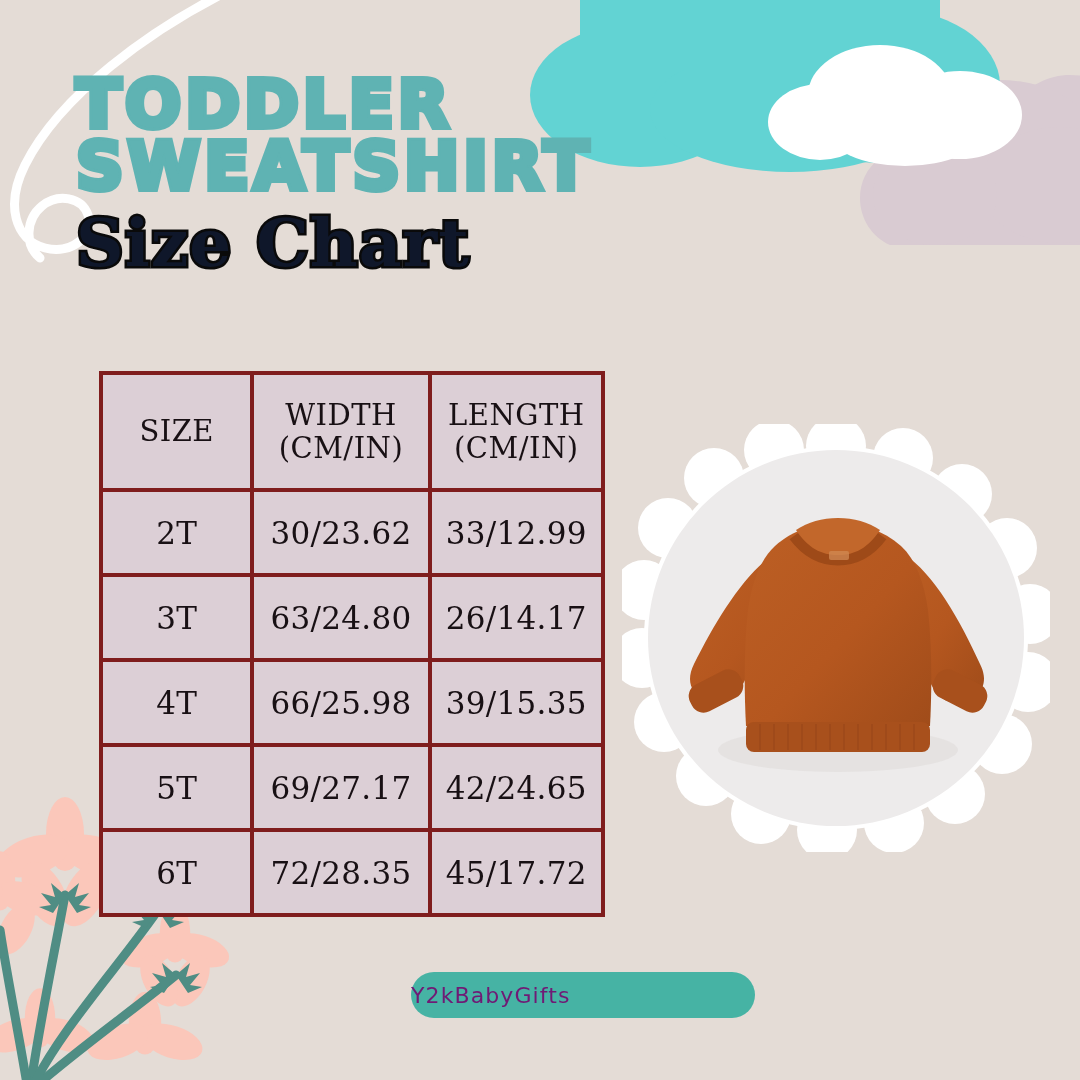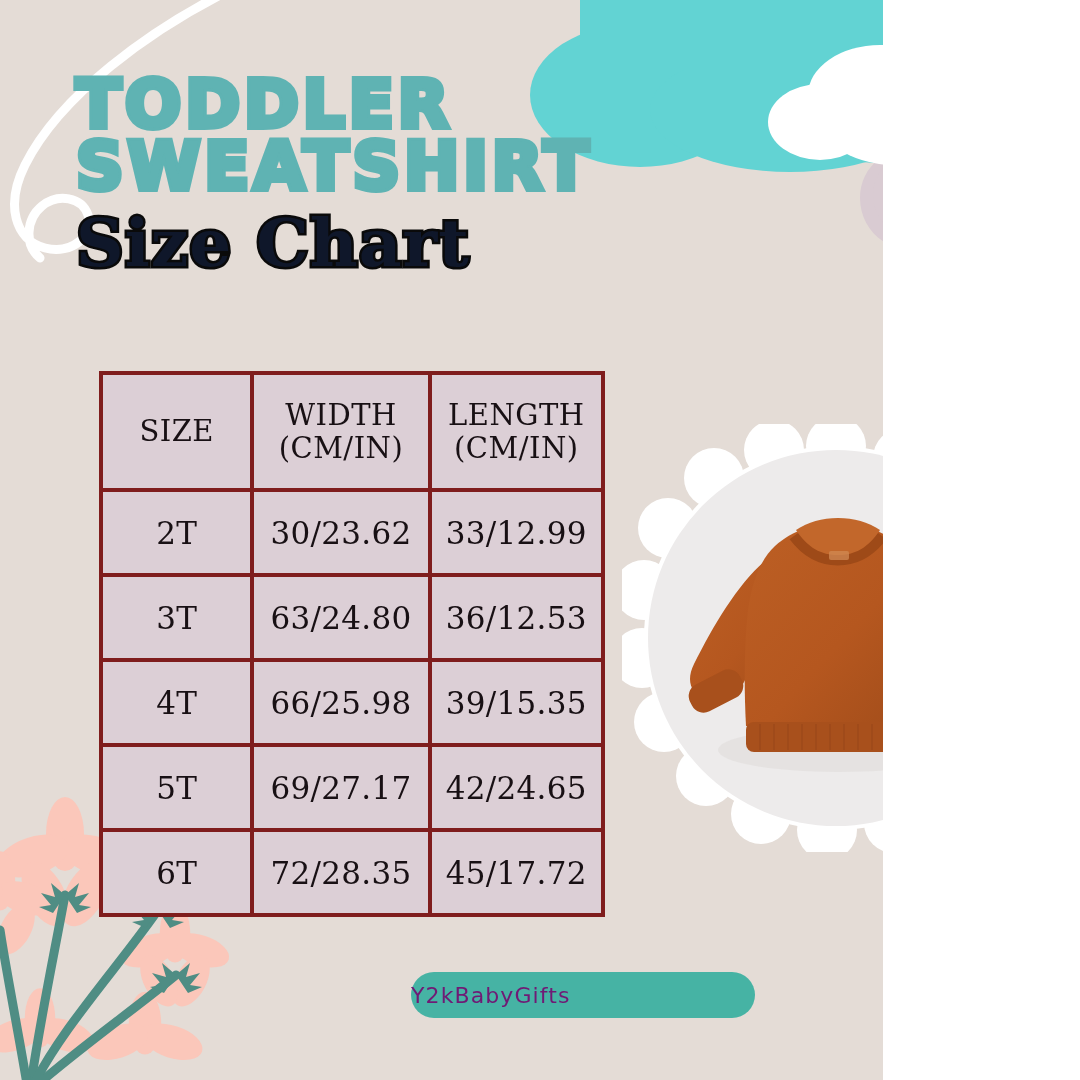--- a/index.html
+++ b/index.html
@@ -2,21 +2,21 @@
 <html><head>
 <meta charset="utf-8">
 <style>
   * { margin:0; padding:0; box-sizing:border-box; }
   html,body{
     width:1080px; height:1080px;
     font-family:"Liberation Sans", sans-serif;
   }
   #poster{
     position:relative;
-    width:883px; height:1080px;
+    width:1080px; height:1080px;
     background:#E4DCD6;
     overflow:hidden;
   }
 
   
   .deco{ position:absolute; inset:0; pointer-events:none; }
   .deco svg{ position:absolute; top:0; left:0; }
 
   
   #headings{
@@ -236,21 +236,21 @@
     </thead>
     <tbody>
       <tr>
         <td>2T</td>
         <td>30/23.62</td>
         <td>33/12.99</td>
       </tr>
       <tr>
         <td>3T</td>
         <td>63/24.80</td>
-        <td>36/12.53</td>
+        <td>26/14.17</td>
       </tr>
       <tr>
         <td>4T</td>
         <td>66/25.98</td>
         <td>39/15.35</td>
       </tr>
       <tr>
         <td>5T</td>
         <td>69/27.17</td>
         <td>42/24.65</td>

